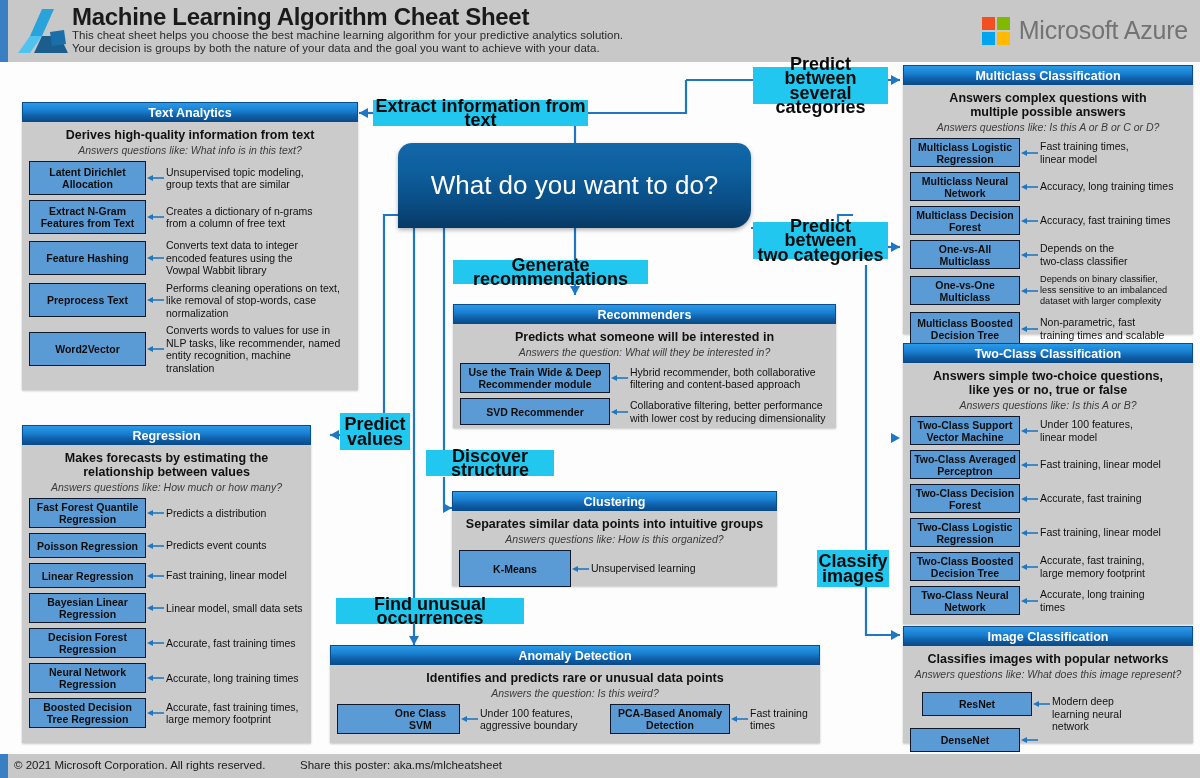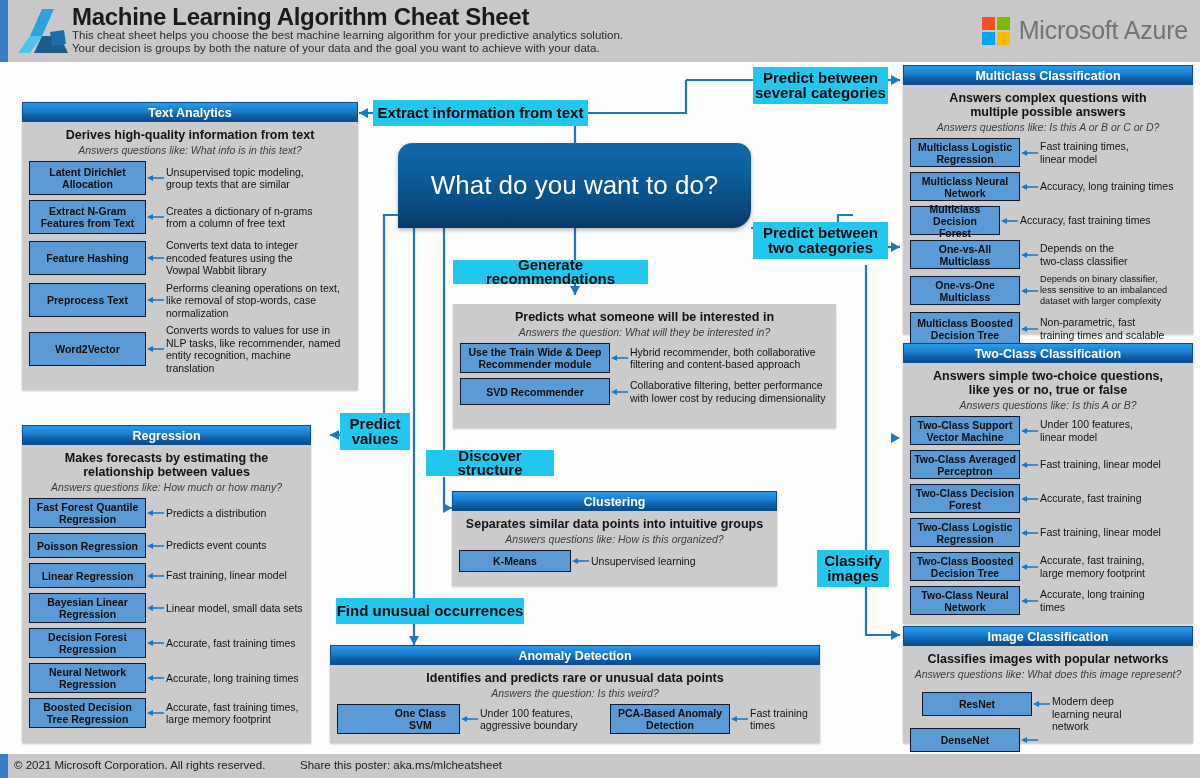--- a/index.html
+++ b/index.html
@@ -75,21 +75,21 @@
     position: absolute; left: 398px; top: 143px; width: 353px; height: 85px;
     background: linear-gradient(to bottom, #1268a8 0%, #0d5e9c 35%, #0a4d84 70%, #073a66 100%);
     border-radius: 14px 14px 18px 0px;
     color: #fff; display: flex; align-items: center; justify-content: center;
     font-size: 26px; box-shadow: 0 2px 4px rgba(0,0,0,0.3);
   }
 
   
   .clabel {
     position: absolute; background: #22c7f0;
-    color: #0a0a0a; font-size: 15px; font-weight: bold;
+    color: #0a0a0a; font-size: 18px; font-weight: bold;
     display: flex; align-items: center; justify-content: center;
     text-align: center; line-height: 14.5px;
   }
 
   
   .wires { position: absolute; left: 0; top: 0; width: 1200px; height: 778px; pointer-events: none; }
 </style>
 </head>
 <body>
 
@@ -336,20 +336,21 @@
                 <polygon points="0,5 6,2 6,8" fill="#1f77c4"></polygon>
               </svg>
             </div>
           <div class="algo-desc">Accurate, fast training times,<br>large memory footprint</div>
         </div>
       </div>
     </div>
   </div>
 
   <div class="panel" style="left:453px; top:304px; width:383px; height:124px;">
+    <div class="panel-title">Recommenders</div>
     <div class="panel-body">
       <div class="panel-head">Predicts what someone will be interested in</div>
       <div class="panel-q">Answers the question: What will they be interested in?</div>
       <div>
         <div class="algo-row">
           <div class="algo-box" style="width:150px;height:30px;">Use the Train Wide &amp; Deep<br>Recommender module</div>
           <div class="algo-arrow">
               <svg width="18" height="10">
                 <path d="M17,5 L4,5" stroke="#1f77c4" stroke-width="1.6" fill="none"></path>
                 <polygon points="0,5 6,2 6,8" fill="#1f77c4"></polygon>
@@ -371,21 +372,21 @@
     </div>
   </div>
 
   <div class="panel" style="left:452px; top:491px; width:325px; height:95px;">
     <div class="panel-title">Clustering</div>
     <div class="panel-body">
       <div class="panel-head">Separates similar data points into intuitive groups</div>
       <div class="panel-q">Answers questions like: How is this organized?</div>
       <div>
         <div class="algo-row">
-          <div class="algo-box" style="width:112px;height:22px;">K-Means</div>
+          <div class="algo-box" style="width:112px;height:37px;">K-Means</div>
           <div class="algo-arrow">
               <svg width="18" height="10">
                 <path d="M17,5 L4,5" stroke="#1f77c4" stroke-width="1.6" fill="none"></path>
                 <polygon points="0,5 6,2 6,8" fill="#1f77c4"></polygon>
               </svg>
             </div>
           <div class="algo-desc">Unsupervised learning</div>
         </div>
       </div>
     </div>
@@ -437,21 +438,21 @@
           <div class="algo-box" style="width:110px;height:29px;">Multiclass Neural<br>Network</div>
           <div class="algo-arrow">
               <svg width="18" height="10">
                 <path d="M17,5 L4,5" stroke="#1f77c4" stroke-width="1.6" fill="none"></path>
                 <polygon points="0,5 6,2 6,8" fill="#1f77c4"></polygon>
               </svg>
             </div>
           <div class="algo-desc">Accuracy, long training times</div>
         </div>
         <div class="algo-row">
-          <div class="algo-box" style="width:90px;height:29px;">Multiclass Decision<br>Forest</div>
+          <div class="algo-box" style="width:110px;height:29px;">Multiclass Decision<br>Forest</div>
           <div class="algo-arrow">
               <svg width="18" height="10">
                 <path d="M17,5 L4,5" stroke="#1f77c4" stroke-width="1.6" fill="none"></path>
                 <polygon points="0,5 6,2 6,8" fill="#1f77c4"></polygon>
               </svg>
             </div>
           <div class="algo-desc">Accuracy, fast training times</div>
         </div>
         <div class="algo-row">
           <div class="algo-box" style="width:110px;height:29px;">One-vs-All<br>Multiclass</div>

